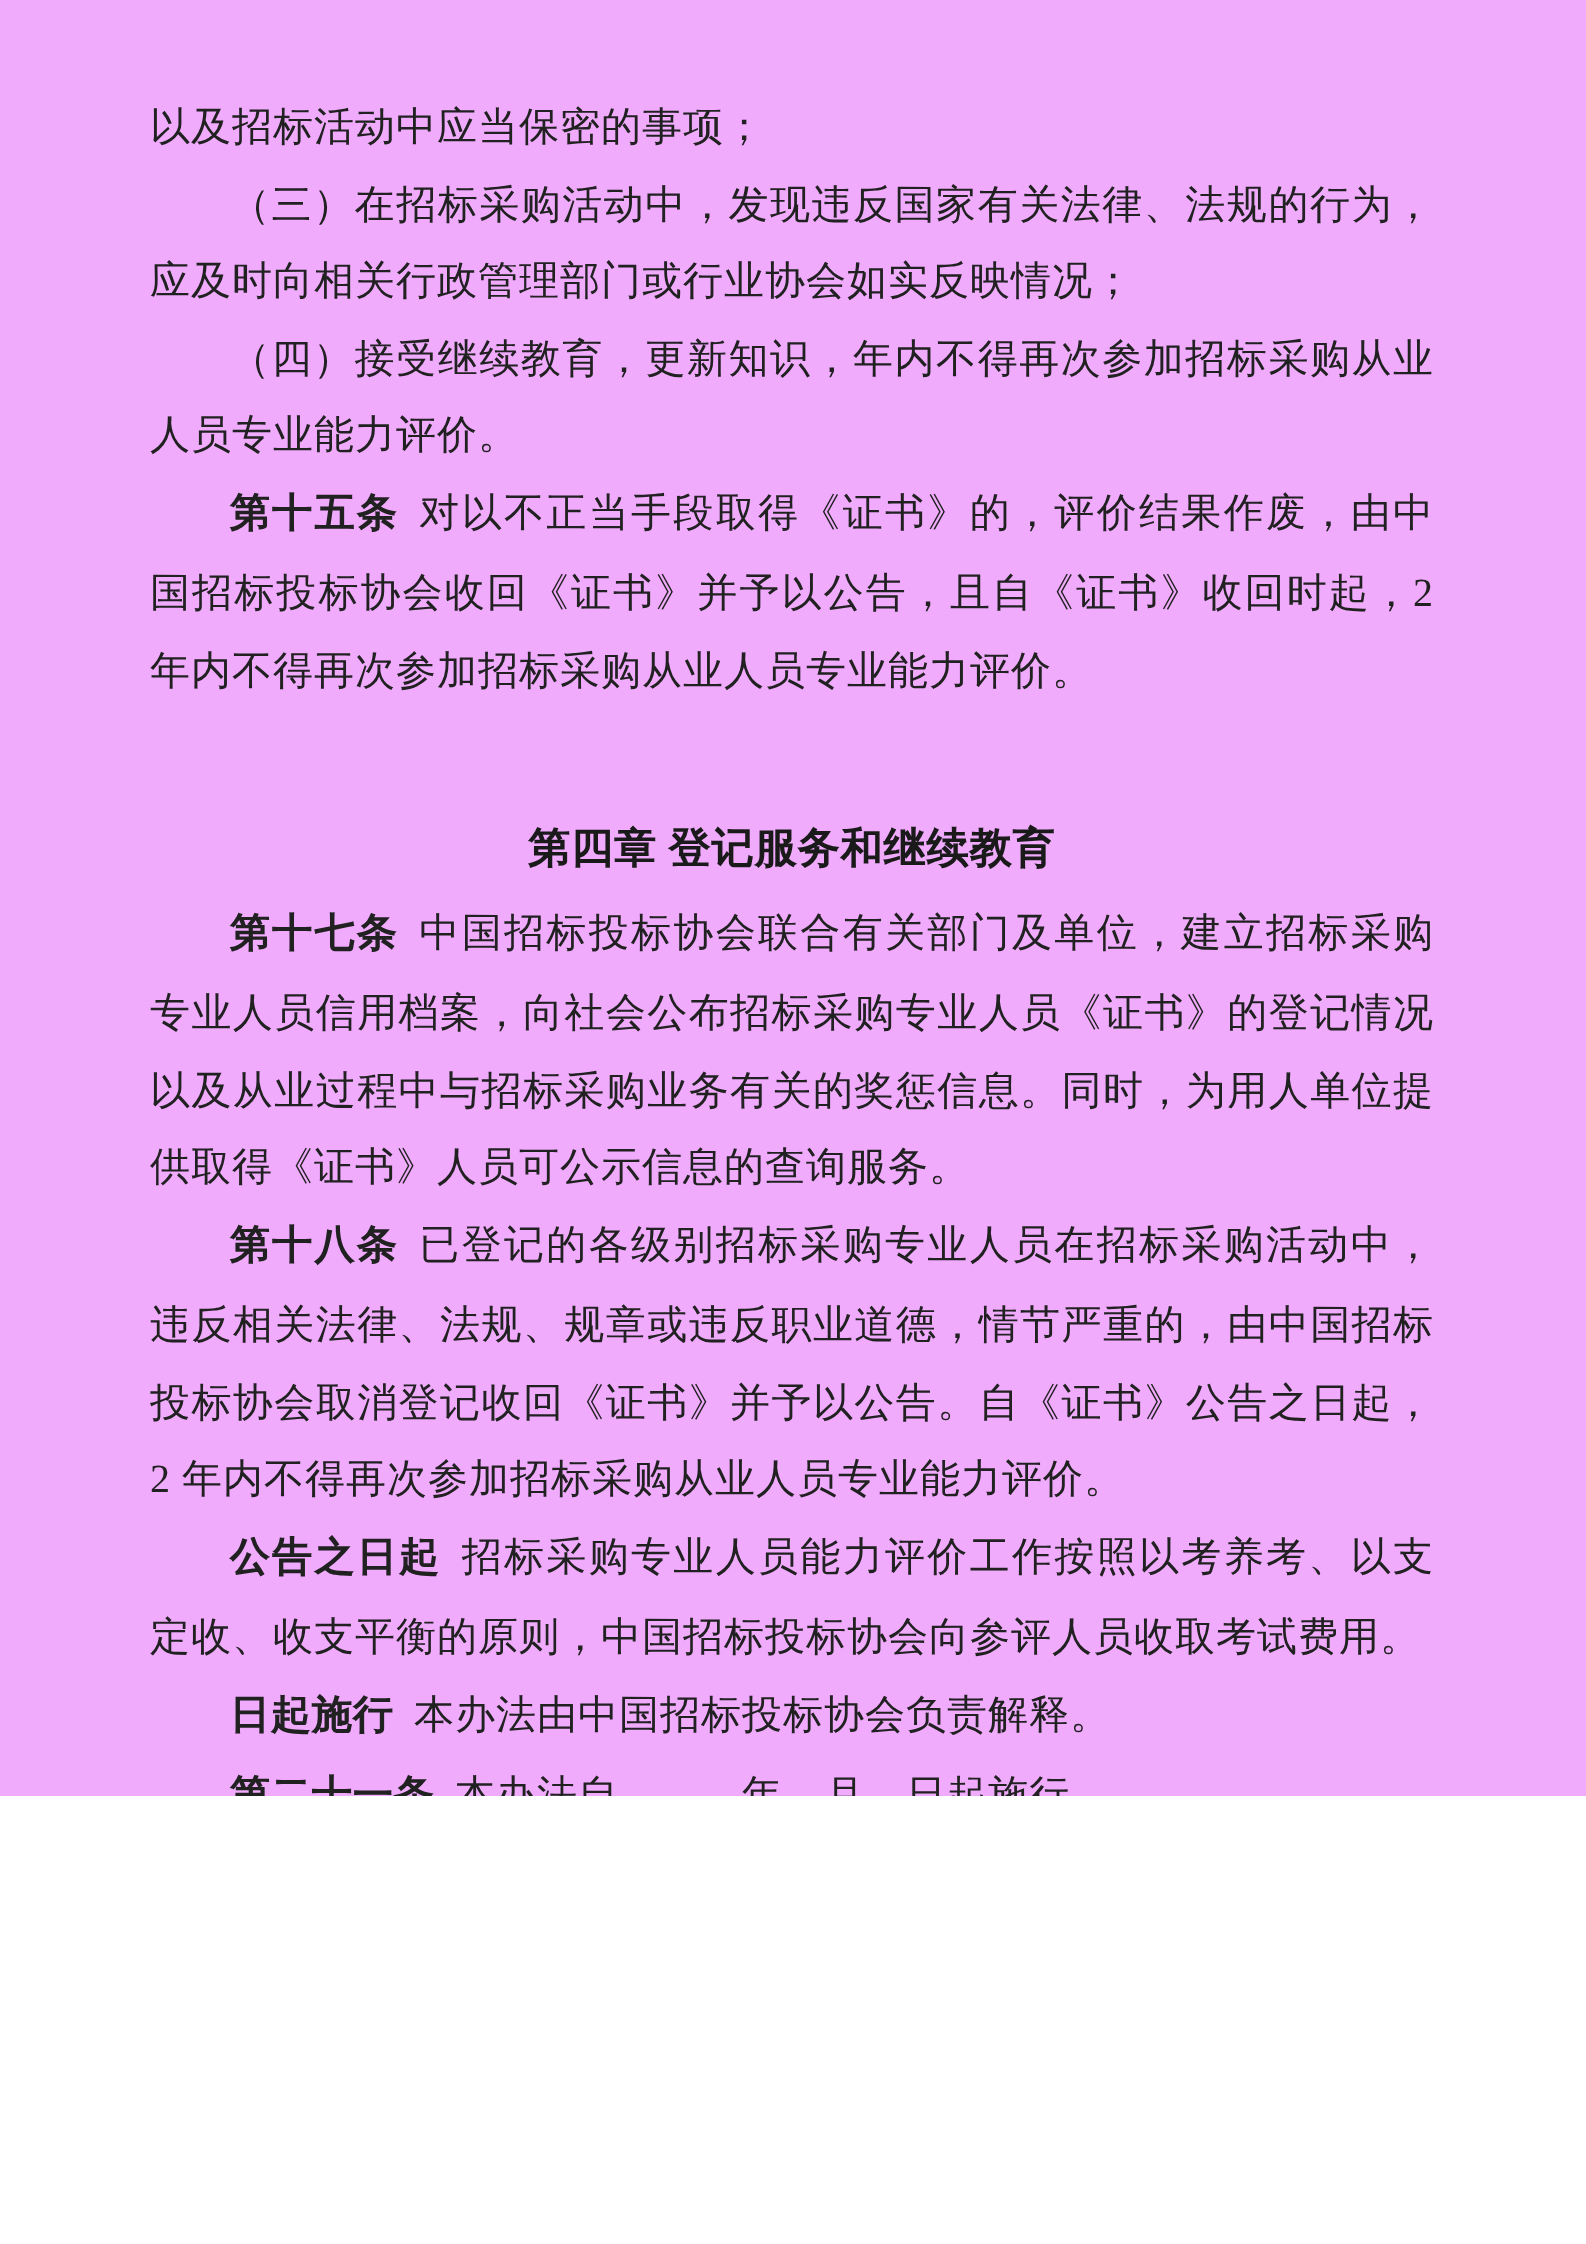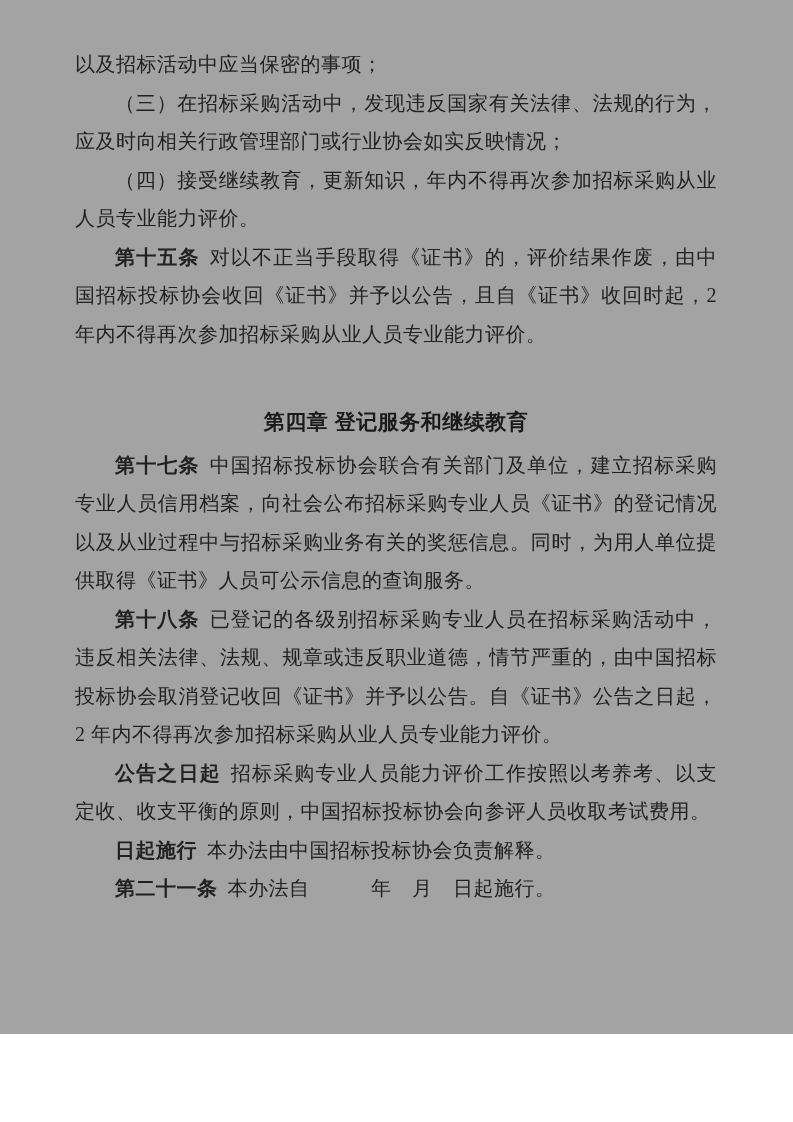--- a/index.html
+++ b/index.html
@@ -3,23 +3,23 @@
 <meta charset="utf-8">
 <style>
   html, body {
     margin: 0;
     padding: 0;
     background: #ffffff;
   }
   .page {
     position: relative;
     width: 793px;
-    height: 1034px;
+    height: 898px;
     margin: 0 auto;
-    background: #a3a3a3;
+    background: #f0abfc;
     overflow: hidden;
     box-sizing: border-box;
   }
   .content {
     box-sizing: border-box;
     padding: 45px 76px 0 75px;
     color: #212121;
   }
   p.body {
     margin: 0;
@@ -29,25 +29,25 @@
     text-align: justify;
     letter-spacing: 0.5px;
     color: #212121;
   }
   p.indent {
     text-indent: 2em;
   }
   .article-label {
     font-weight: bold;
     padding-right: 0.5em;
-    font-family: Liberation Sans, sans-serif;
+    font-family: Liberation Mono, monospace;
   }
   h2.chapter {
     margin: 50px 0 4px 0;
-    font-family: Liberation Sans, sans-serif;
+    font-family: Liberation Serif, serif;
     font-size: 21px;
     font-weight: bold;
     line-height: 38.5px;
     text-align: center;
     color: #1a1a1a;
     letter-spacing: 0.5px;
   }
 </style>
 </head>
 <body>

